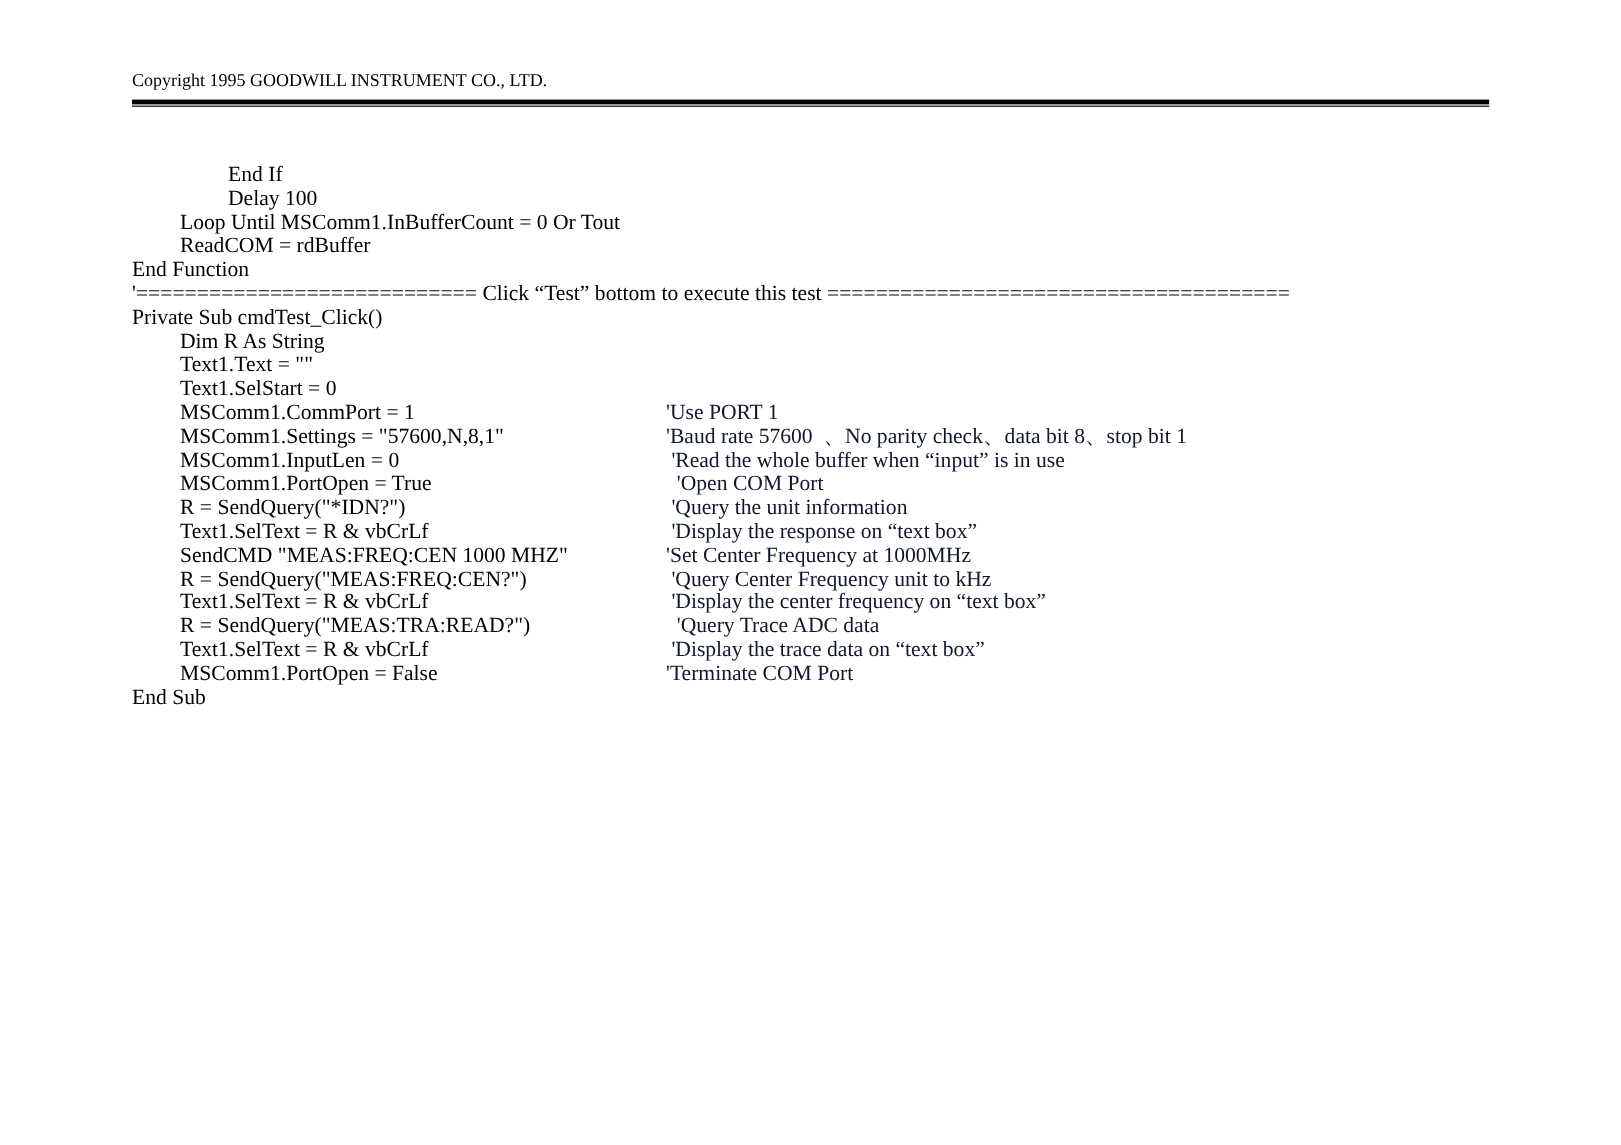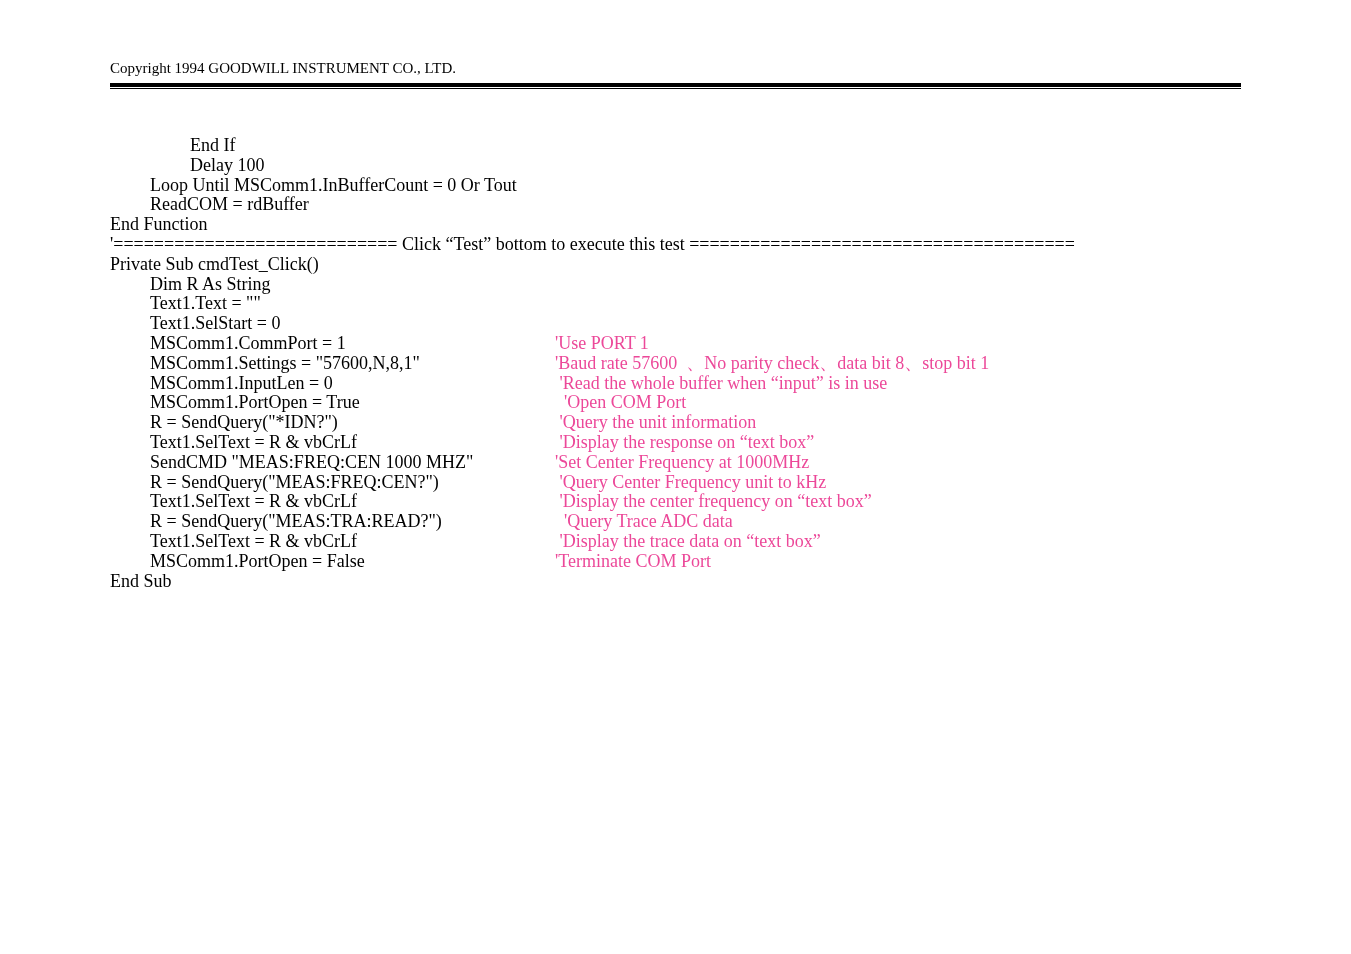--- a/index.html
+++ b/index.html
@@ -34,22 +34,22 @@
       font-size: 18px;
       margin-top: 47px;
     }
     .code-line {
       display: flex;
     }
     .code-left {
       display: inline-block;
     }
     .comment {
-      color: #ec4899;
+      color: #0f172a;
     }
   </style>
 </head>
 <body>
 
-<div class="header">Copyright 1994 GOODWILL INSTRUMENT CO., LTD.</div>
+<div class="header">Copyright 1995 GOODWILL INSTRUMENT CO., LTD.</div>
 <hr class="header-rule">
 
 <div class="code-block" id="code-container"><div class="code-line"><span class="code-left" style="padding-left: 80px;">End If</span></div><div class="code-line"><span class="code-left" style="padding-left: 80px;">Delay 100</span></div><div class="code-line"><span class="code-left" style="padding-left: 40px;">Loop Until MSComm1.InBufferCount = 0 Or Tout</span></div><div class="code-line"><span class="code-left" style="padding-left: 40px;">ReadCOM = rdBuffer</span></div><div class="code-line"><span class="code-left" style="padding-left: 0px;">End Function</span></div><div class="code-line"><span class="code-left" style="padding-left: 0px;">'============================ Click “Test” bottom to execute this test ======================================</span></div><div class="code-line"><span class="code-left" style="padding-left: 0px;">Private Sub cmdTest_Click()</span></div><div class="code-line"><span class="code-left" style="padding-left: 40px;">Dim R As String</span></div><div class="code-line"><span class="code-left" style="padding-left: 40px;">Text1.Text = ""</span></div><div class="code-line"><span class="code-left" style="padding-left: 40px;">Text1.SelStart = 0</span></div><div class="code-line"><span class="code-left" style="padding-left: 40px; width: 445px;">MSComm1.CommPort = 1</span><span class="comment">'Use PORT 1</span></div><div class="code-line"><span class="code-left" style="padding-left: 40px; width: 445px;">MSComm1.Settings = "57600,N,8,1"</span><span class="comment">'Baud rate 57600  、No parity check、data bit 8、stop bit 1</span></div><div class="code-line"><span class="code-left" style="padding-left: 40px; width: 445px;">MSComm1.InputLen = 0</span><span class="comment"> 'Read the whole buffer when “input” is in use</span></div><div class="code-line"><span class="code-left" style="padding-left: 40px; width: 445px;">MSComm1.PortOpen = True</span><span class="comment">  'Open COM Port</span></div><div class="code-line"><span class="code-left" style="padding-left: 40px; width: 445px;">R = SendQuery("*IDN?")</span><span class="comment"> 'Query the unit information</span></div><div class="code-line"><span class="code-left" style="padding-left: 40px; width: 445px;">Text1.SelText = R &amp; vbCrLf</span><span class="comment"> 'Display the response on “text box”</span></div><div class="code-line"><span class="code-left" style="padding-left: 40px; width: 445px;">SendCMD "MEAS:FREQ:CEN 1000 MHZ"</span><span class="comment">'Set Center Frequency at 1000MHz</span></div><div class="code-line"><span class="code-left" style="padding-left: 40px; width: 445px;">R = SendQuery("MEAS:FREQ:CEN?")</span><span class="comment"> 'Query Center Frequency unit to kHz</span></div><div class="code-line"><span class="code-left" style="padding-left: 40px; width: 445px;">Text1.SelText = R &amp; vbCrLf</span><span class="comment"> 'Display the center frequency on “text box”</span></div><div class="code-line"><span class="code-left" style="padding-left: 40px; width: 445px;">R = SendQuery("MEAS:TRA:READ?")</span><span class="comment">  'Query Trace ADC data</span></div><div class="code-line"><span class="code-left" style="padding-left: 40px; width: 445px;">Text1.SelText = R &amp; vbCrLf</span><span class="comment"> 'Display the trace data on “text box”</span></div><div class="code-line"><span class="code-left" style="padding-left: 40px; width: 445px;">MSComm1.PortOpen = False</span><span class="comment">'Terminate COM Port</span></div><div class="code-line"><span class="code-left" style="padding-left: 0px;">End Sub</span></div></div>
 
 </body></html>

